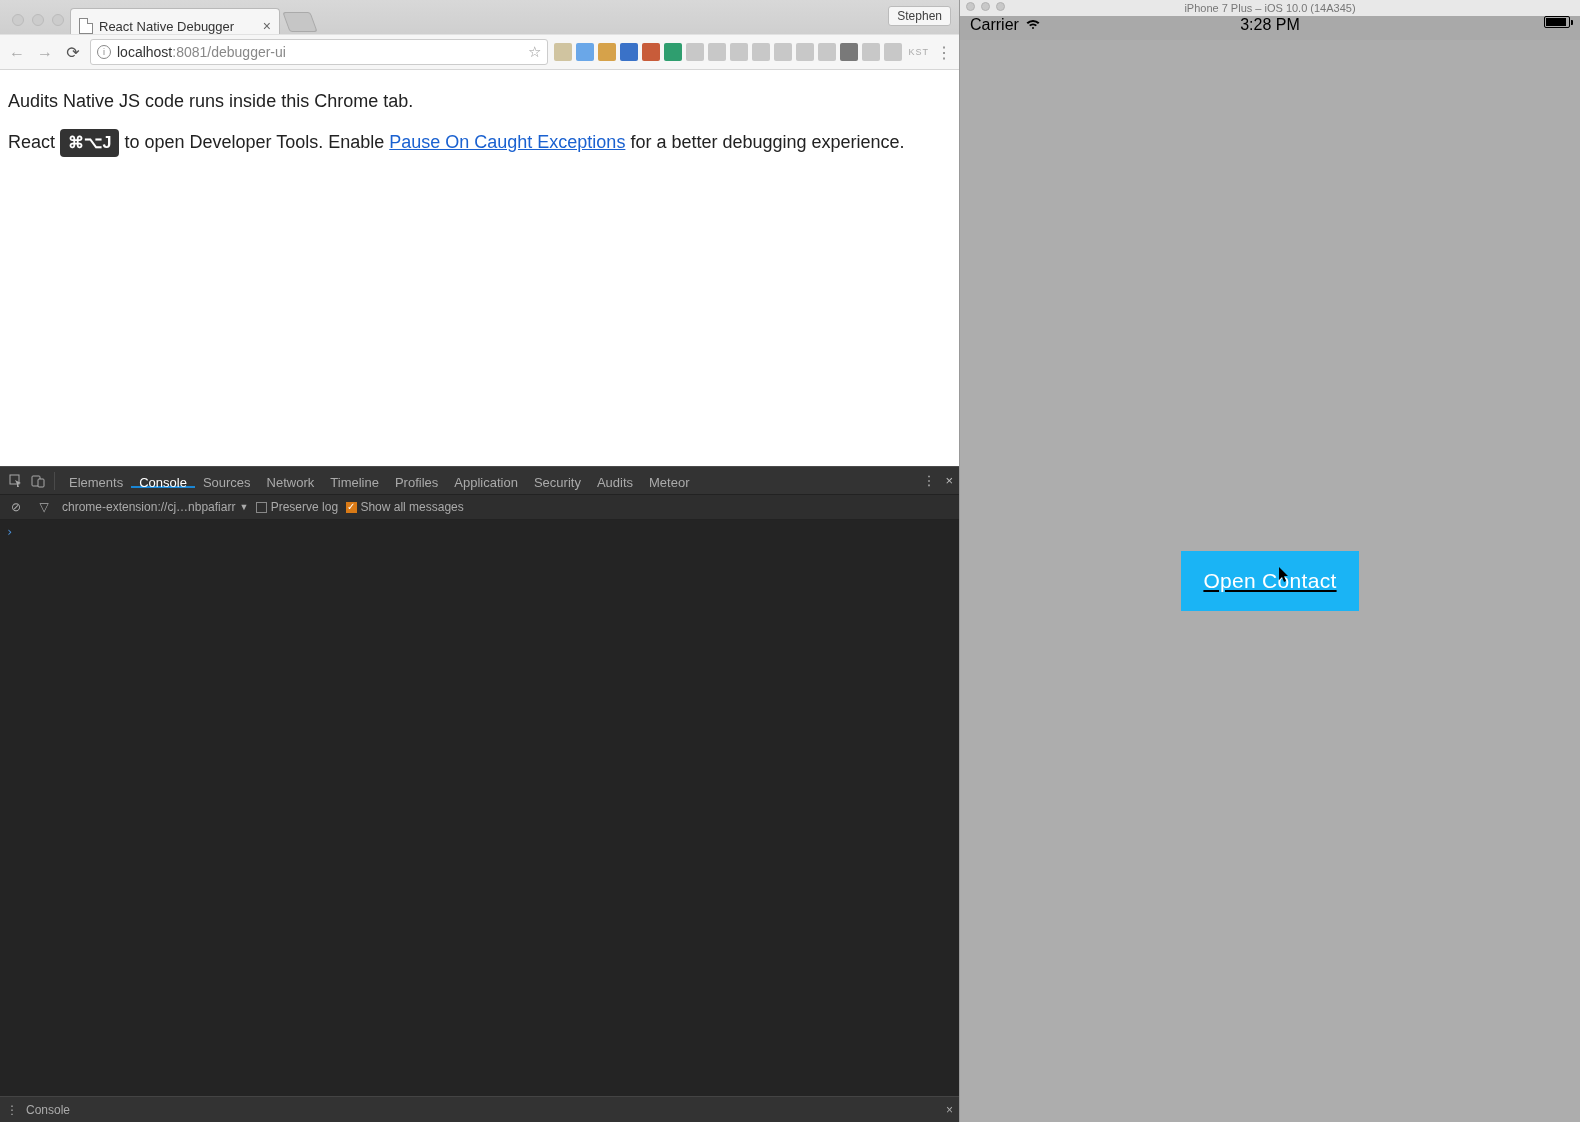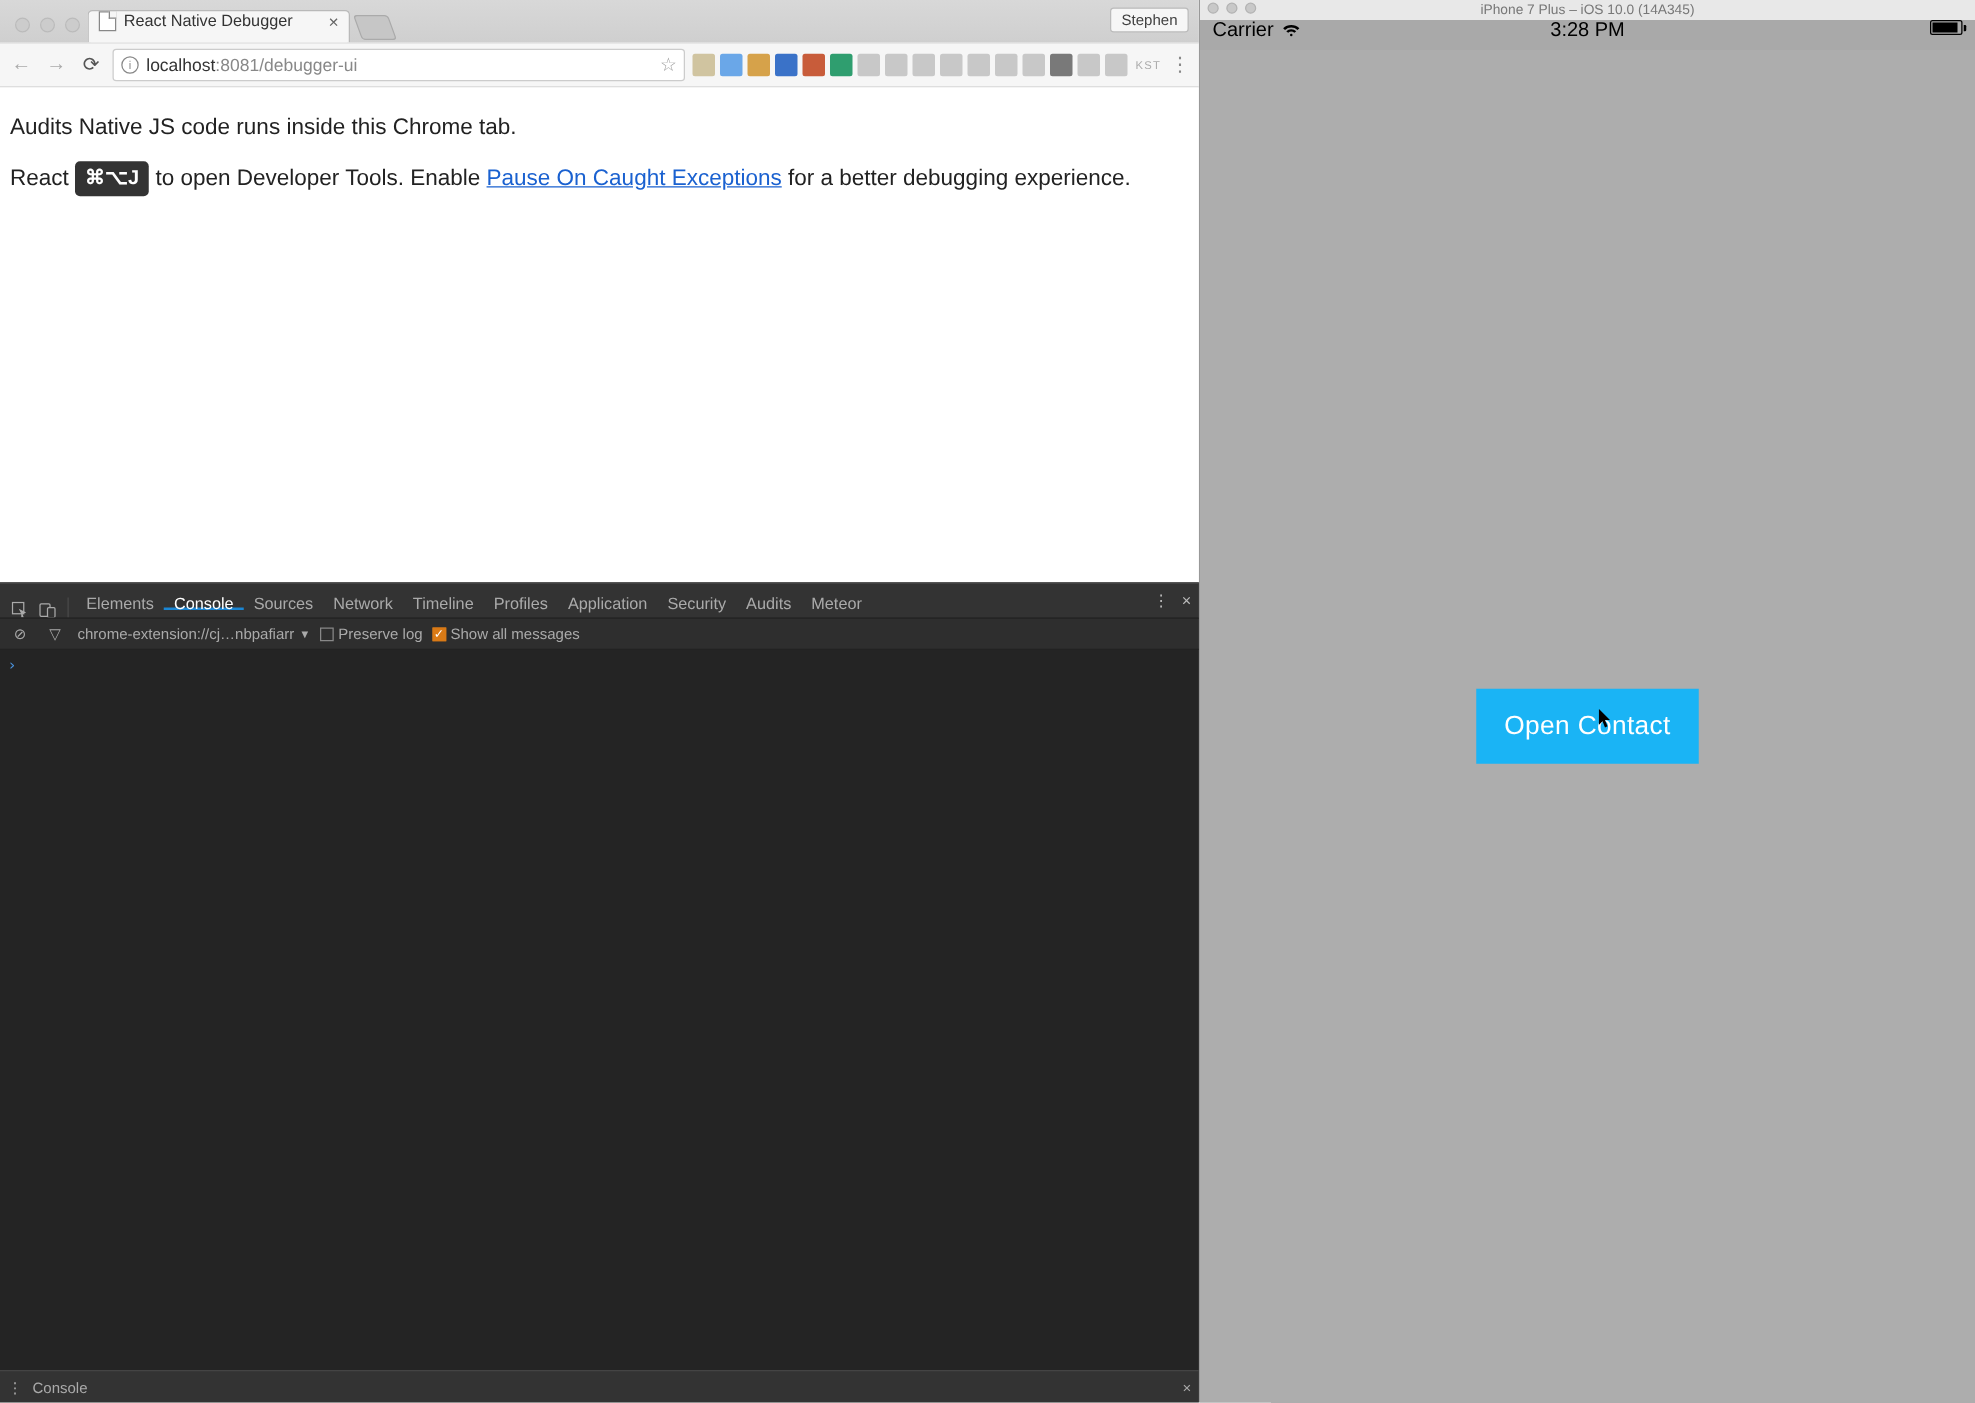--- a/index.html
+++ b/index.html
@@ -5,21 +5,21 @@
 * { margin: 0; padding: 0; box-sizing: border-box; font-family: -apple-system, BlinkMacSystemFont, "Segoe UI", Helvetica, sans-serif; }
 body { width: 1580px; height: 1122px; background: #b8b8b8; display: flex; overflow: hidden; }
 
 
 .chrome-window { width: 960px; height: 1122px; background: #fff; display: flex; flex-direction: column; border-right: 1px solid #999; }
 
 
 .tab-strip { height: 34px; background: linear-gradient(#d8d8d8,#cfcfcf); display: flex; align-items: flex-end; padding: 0 6px; position: relative; }
 .traffic-lights { display: flex; gap: 8px; align-items: center; padding: 0 6px 8px 6px; }
 .traffic-light { width: 12px; height: 12px; border-radius: 50%; background: #ccc; border: 1px solid #bbb; }
-.tab { height: 26px; background: #f6f6f6; border: 1px solid #b9b9b9; border-bottom: none; border-radius: 4px 4px 0 0; display: flex; align-items: flex-start; padding: 0 8px; gap: 6px; font-size: 13px; color: #333; min-width: 210px; position: relative; }
+.tab { height: 26px; background: #f6f6f6; border: 1px solid #b9b9b9; border-bottom: none; border-radius: 4px 4px 0 0; display: flex; align-items: flex-end; padding: 0 8px; gap: 6px; font-size: 13px; color: #333; min-width: 210px; position: relative; }
 .tab .doc-icon { width: 14px; height: 16px; border: 1px solid #888; background: #fff; position: relative; }
 .tab .doc-icon::after { content:''; position:absolute; top:-1px; right:-1px; width:5px; height:5px; background:#f6f6f6; border-left:1px solid #888; border-bottom:1px solid #888; }
 .tab .close-x { margin-left: auto; font-size: 14px; color: #666; }
 .new-tab { width: 28px; height: 20px; background: #c6c6c6; border: 1px solid #aaa; margin-left: 6px; margin-bottom: 2px; border-radius: 3px; transform: skewX(20deg); }
 .user-chip { position: absolute; right: 8px; top: 6px; background: #f6f6f6; border: 1px solid #bbb; border-radius: 3px; padding: 2px 8px; font-size: 12px; color: #404040; }
 
 
 .toolbar { height: 36px; background: #f6f6f6; border-top: 1px solid #e2e2e2; border-bottom: 1px solid #d6d6d6; display: flex; align-items: center; padding: 0 6px; gap: 6px; }
 .nav-btn { width: 22px; height: 22px; display: flex; align-items: center; justify-content: center; color: #aaa; font-size: 16px; }
 .nav-btn.active { color: #555; }
@@ -34,21 +34,21 @@
 .menu-dots { width: 18px; color: #888; font-size: 16px; text-align: center; }
 
 
 .page { flex: 0 0 auto; background: #fff; padding: 18px 8px; font-size: 18px; color: #222; line-height: 1.5; height: 396px; overflow: hidden; }
 .page p { margin-bottom: 14px; }
 .kbd { display: inline-block; background: #333; color: #fff; border-radius: 4px; padding: 2px 8px; font-weight: 600; font-size: 16px; vertical-align: middle; }
 .page a { color: #1a61d0; text-decoration: underline; }
 
 
 .devtools { flex: 1; display: flex; flex-direction: column; background: #2a2a2a; color: #bbb; font-size: 13px; }
-.dt-tabs { height: 28px; background: #333; border-top: 1px solid #4a4a4a; display: flex; padding: 11px 6px; gap: 2px; }
+.dt-tabs { height: 28px; background: #333; border-top: 1px solid #4a4a4a; display: flex; align-items: center; padding: 11px 6px; gap: 2px; }
 .dt-ico { width: 20px; height: 20px; display: flex; align-items: center; justify-content: center; color: #aaa; }
 .dt-sep { width: 1px; height: 18px; background: #4a4a4a; margin: 0 4px; }
 .dt-tab { padding: 4px 8px; color: #aaa; font-size: 13px; height: 100%; display: flex; align-items: center; }
 .dt-tab.active { color: #fff; border-bottom: 2px solid #1a86d4; }
 .dt-right { margin-left: auto; display: flex; align-items: center; gap: 10px; }
 .dt-filterbar { height: 26px; background: #2e2e2e; border-top: 1px solid #222; border-bottom: 1px solid #222; display: flex; align-items: center; padding: 0 6px; gap: 8px; font-size: 12px; color: #aaa; }
 .filter-context { display: flex; align-items: center; gap: 4px; }
 .filter-context .drop { font-size: 9px; }
 .chk { width: 11px; height: 11px; border: 1px solid #888; display: inline-block; vertical-align: middle; }
 .chk.checked { background: #d97a16; border-color: #d97a16; position: relative; }
@@ -65,21 +65,21 @@
 .sim-title .tl span { width: 9px; height: 9px; border-radius: 50%; background: #c8c8c8; border: 1px solid #b2b2b2; }
 
 .status-bar { height: 24px; display: flex; align-items: flex-start; padding: 0 10px; font-size: 16px; font-weight: 500; color: #000; }
 .status-bar .carrier { display: flex; align-items: center; gap: 6px; }
 .wifi-icon { font-size: 14px; }
 .status-time { position: absolute; left: 50%; transform: translateX(-50%); }
 .battery { width: 26px; height: 12px; border: 1.5px solid #000; border-radius: 2px; position: relative; margin-left: auto; }
 .battery::after { content:''; position:absolute; right:-4px; top:3px; width:2px; height:5px; background:#000; border-radius:0 1px 1px 0; }
 .battery .fill { position:absolute; left:1px; top:1px; bottom:1px; width: 20px; background:#000; }
 
-.sim-screen { flex: 1; background: #adadad; display: flex; align-items: center; justify-content: center; position: relative; }
+.sim-screen { flex: 1; background: #adadad; display: flex; align-items: center; justify-content: center; position: relative; text-decoration: underline; }
 .open-contact-btn { background: #1ab4f5; color: #fff; font-size: 21px; font-weight: 300; padding: 18px 22px; border: none; letter-spacing: 0.3px; position: relative; }
 .cursor { position: absolute; font-size: 16px; color: #000; pointer-events: none; }
 
 </style>
 </head>
 <body>
 
 <div class="chrome-window">
 
   <div class="tab-strip">

